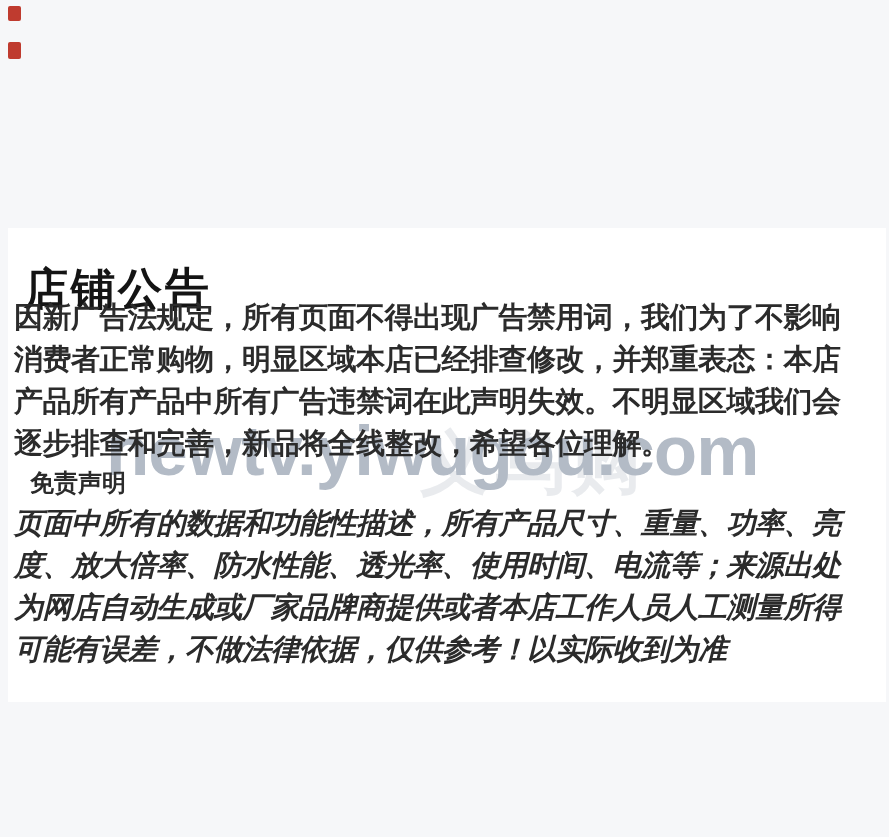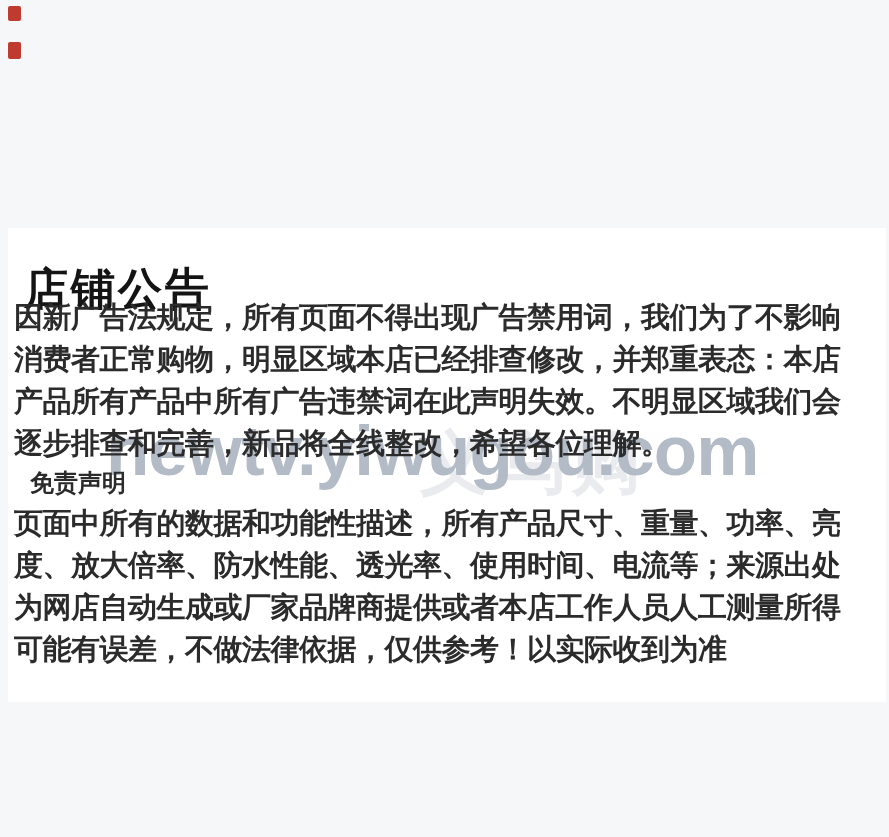--- a/index.html
+++ b/index.html
@@ -26,21 +26,21 @@
     position:absolute;left:24px;top:234px;width:878px;
     text-align:left;font-size:44px;line-height:52px;font-weight:700;
     letter-spacing:3px;color:var(--title-text);white-space:pre;
   }
   .body-text{
     position:absolute;left:14px;width:850px;
     font-size:29px;line-height:42px;font-weight:600;letter-spacing:-0.5px;
     color:var(--body-text);white-space:pre;overflow:visible;
   }
   .p1{top:296px;}
-  .p2{top:502px;}
+  .p2{top:502px;font-style:italic;}
   .disclaimer-heading{
     position:absolute;left:30px;top:469px;
     font-size:24px;line-height:28px;font-weight:700;letter-spacing:0;
     color:var(--body-text);white-space:pre;
   }
   .wm-cjk{
     position:absolute;left:420px;top:414px;
     font-size:68px;line-height:96px;font-weight:700;letter-spacing:8px;
     color:var(--faint-watermark);white-space:pre;pointer-events:none;
   }

